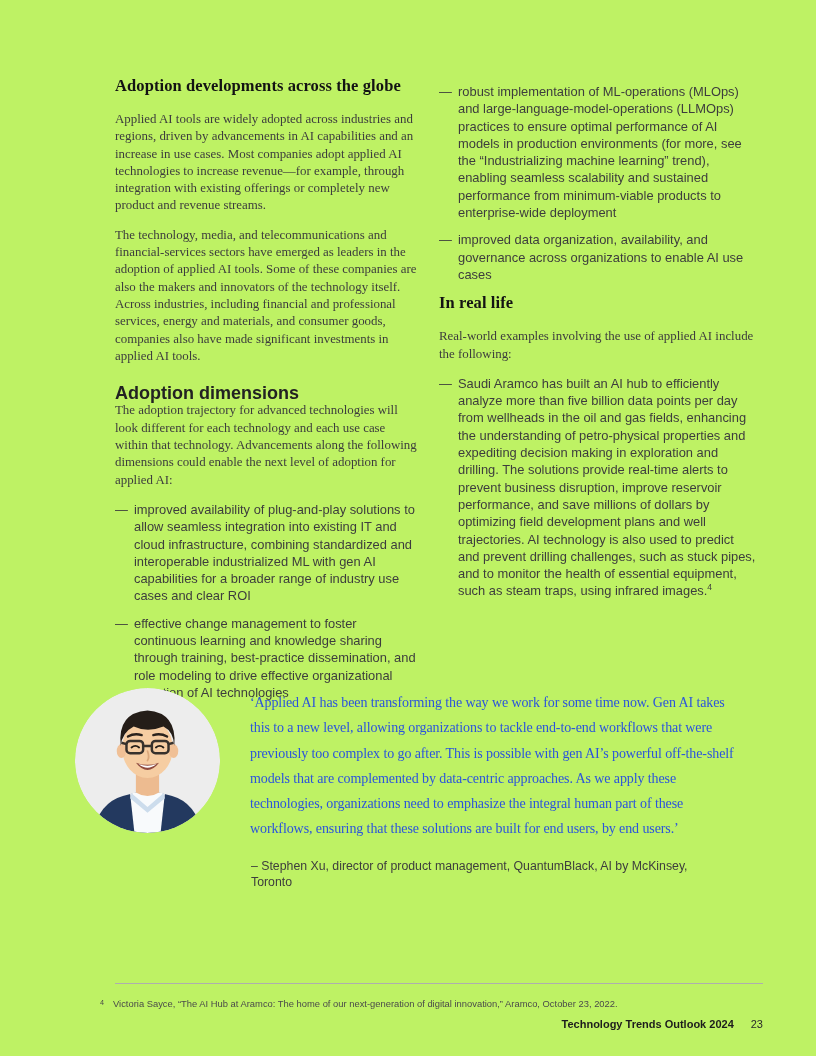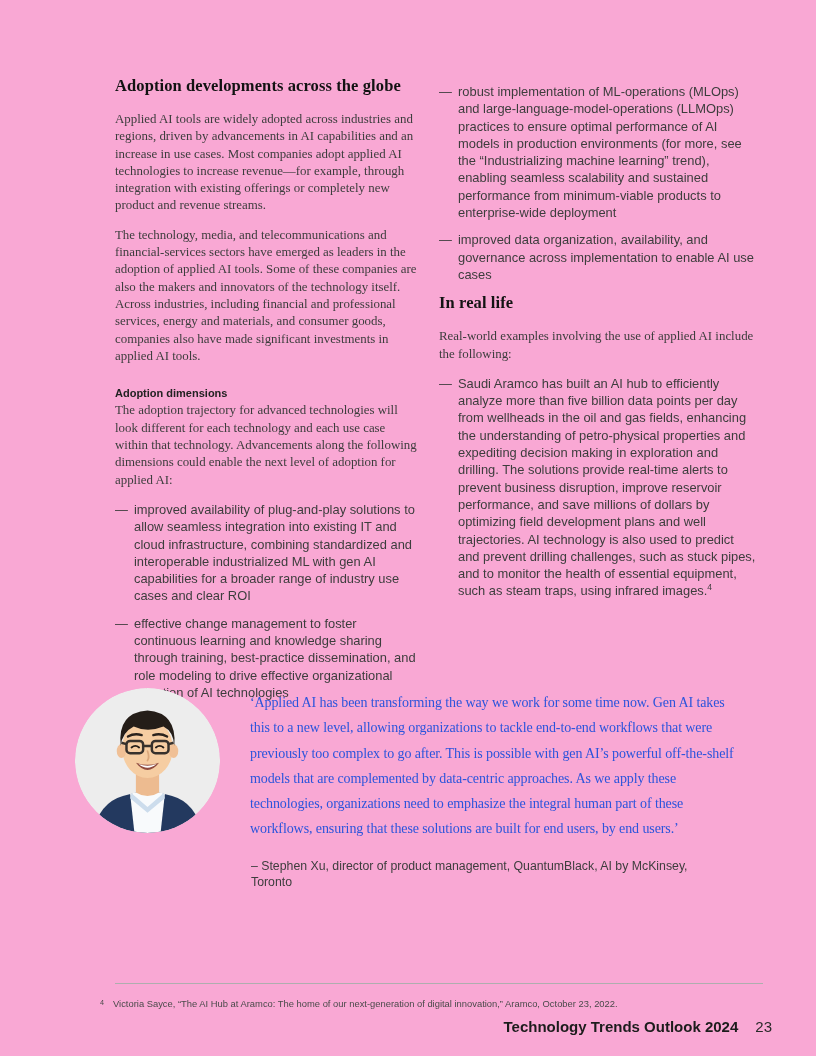--- a/index.html
+++ b/index.html
@@ -1,32 +1,32 @@
 <!DOCTYPE html>
 <html><head>
 <meta charset="utf-8">
 <style>
   * { box-sizing: border-box; }
   html, body { margin: 0; padding: 0; background: #e8e8e8; }
   .page {
     position: relative; width: 816px; height: 1056px; margin: 0 auto;
-    background: #f9a8d4; overflow: hidden;
+    background: #bef264; overflow: hidden;
     font-family: "Liberation Sans", sans-serif; color: #3d3d3d;
   }
   .columns { position: absolute; left: 115px; top: 76px; width: 642px; display: flex; gap: 18px; }
   .col-left { width: 306px; flex: none; }
   .col-right { width: 318px; flex: none; padding-top: 7px; }
 
   h2.serif-heading {
     font-family: "Liberation Serif", serif; font-weight: bold;
     font-size: 16.5px; line-height: 20px; color: #131313;
     margin: 0 0 15px 0; letter-spacing: 0.1px;
   }
   p.body-text { margin: 0 0 12px 0; font-size: 12.9px; line-height: 17.3px; font-family: Liberation Serif, serif; }
-  h3.sub-heading { margin: 20px 0 0 0; font-size: 11px; line-height: 17.3px; font-weight: bold; color: #222; }
+  h3.sub-heading { margin: 20px 0 0 0; font-size: 18px; line-height: 17.3px; font-weight: bold; color: #222; }
   p.no-gap-top { margin-top: 0; }
 
   .bullet { display: flex; margin: 0 0 10px 0; font-size: 12.9px; line-height: 17.3px; }
   .bullet .dash { width: 19px; flex: none; }
   .bullet .bullet-text { flex: 1; }
   .col-right .heading-gap { }
   sup.fn-ref { font-size: 8.5px; line-height: 0; }
 
   .quote-section { position: absolute; left: 75px; top: 688px; width: 686px; display: flex; gap: 15px; align-items: flex-start; }
   .avatar { width: 145px; height: 145px; flex: none; border-radius: 50%; overflow: hidden; }
@@ -36,21 +36,21 @@
     font-family: "Liberation Serif", serif; font-weight: normal;
     font-size: 14px; line-height: 25.3px; color: #2b54dc;
     margin: 0 0 9px 15px; letter-spacing: -0.1px;
   }
   .quote-attr { margin: 16px; font-size: 12.3px; line-height: 16px; color: #3d3d3d; }
 
   .footnote-rule { position: absolute; left: 115px; top: 983px; width: 648px; height: 0; border-top: 1px solid #aeaeae; }
   .footnote { position: absolute; left: 100px; top: 989px; width: 648px; font-size: 9.4px; line-height: 12px; color: #4a4a4a; }
   .footnote .fn-marker { font-size: 7.2px; vertical-align: top; position: relative; top: -1px; margin-right: 9px; }
 
-  .page-footer { position: absolute; left: 124px; top: 1018px; width: 648px; text-align: right; font-size: 15px; color: #1c1c1c; }
+  .page-footer { position: absolute; left: 115px; top: 1018px; width: 648px; text-align: right; font-size: 11px; color: #1c1c1c; }
   .page-footer .doc-title { font-weight: bold; }
   .page-footer .page-num { margin-left: 17px; font-weight: normal; color: #2a2a2a; }
 </style>
 </head>
 <body>
 
 <div class="page">
 
   <main class="columns">
 
@@ -71,21 +71,21 @@
       </div>
     </section>
 
     <section class="col-right">
       <div class="bullet">
         <span class="dash">—</span>
         <span class="bullet-text">robust implementation of ML-operations (MLOps) and large-language-model-operations (LLMOps) practices to ensure optimal performance of AI models in production environments (for more, see the “Industrializing machine learning” trend), enabling seamless scalability and sustained performance from minimum-viable products to enterprise-wide deployment</span>
       </div>
       <div class="bullet">
         <span class="dash">—</span>
-        <span class="bullet-text">improved data organization, availability, and governance across implementation to enable AI use cases</span>
+        <span class="bullet-text">improved data organization, availability, and governance across organizations to enable AI use cases</span>
       </div>
 
       <h2 class="serif-heading heading-gap">In real life</h2>
       <p class="body-text">Real-world examples involving the use of applied AI include the following:</p>
 
       <div class="bullet">
         <span class="dash">—</span>
         <span class="bullet-text"><span>Saudi Aramco has built an AI hub to efficiently analyze more than five billion data points per day from wellheads in the oil and gas fields, enhancing the understanding of petro-physical properties and expediting decision making in exploration and drilling. The solutions provide real-time alerts to prevent business disruption, improve reservoir performance, and save millions of dollars by optimizing field development plans and well trajectories. AI technology is also used to predict and prevent drilling challenges, such as stuck pipes, and to monitor the health of essential equipment, such as steam traps, using infrared images.</span><sup class="fn-ref">4</sup></span>
       </div>
     </section>

